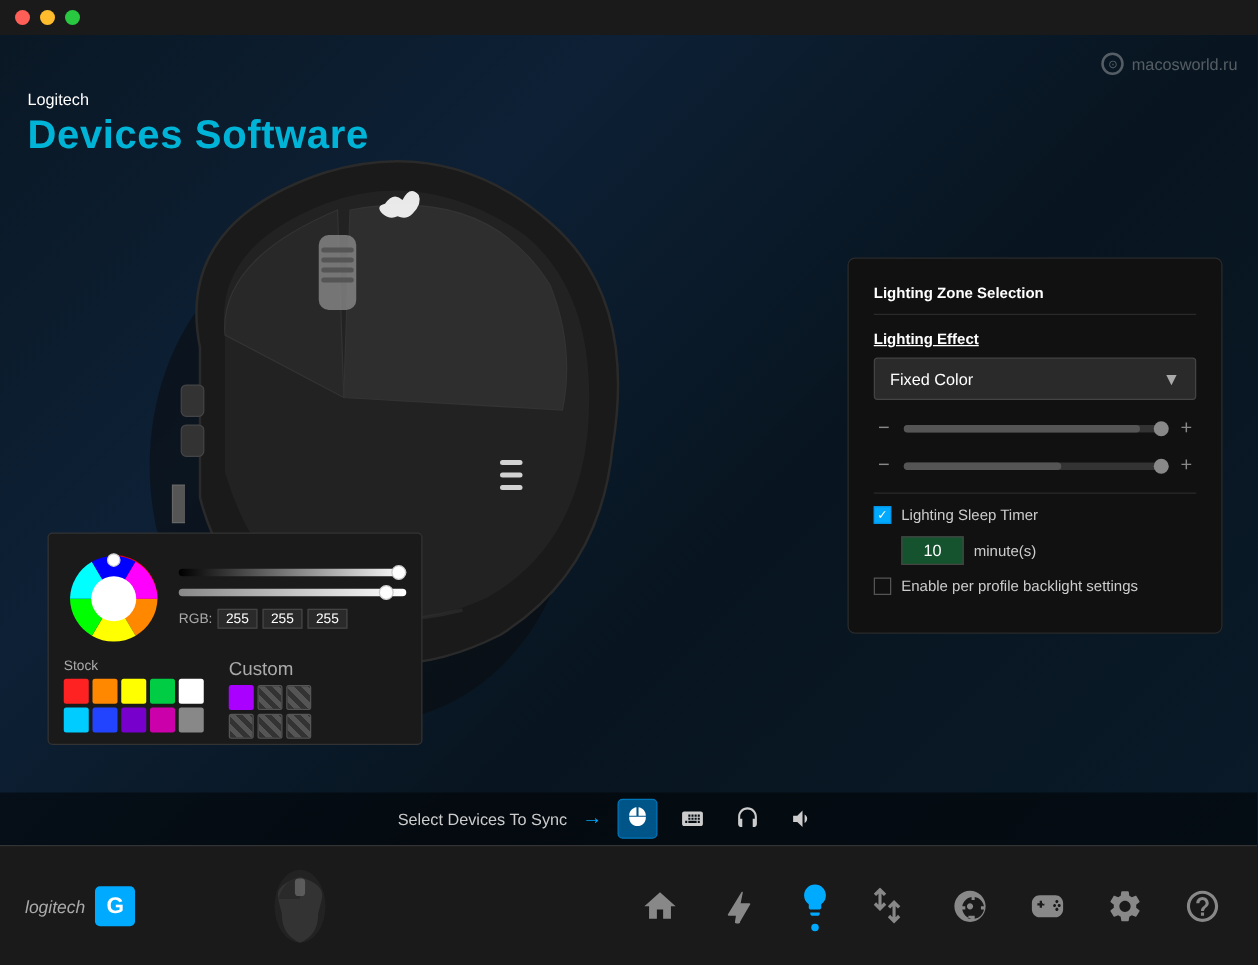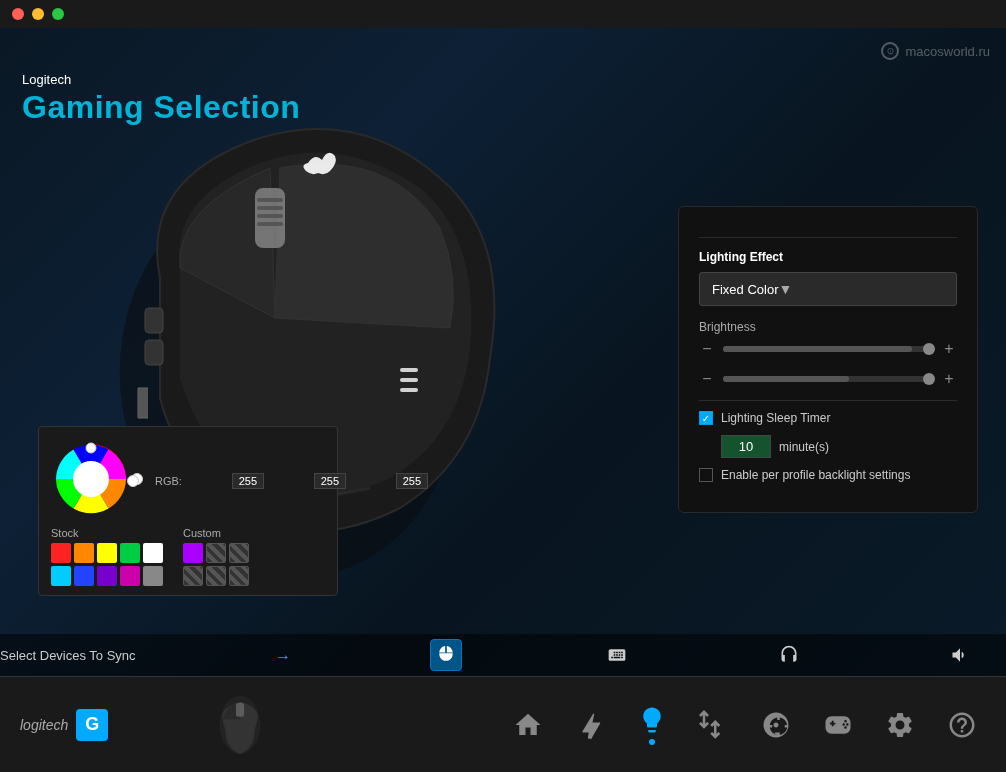--- a/index.html
+++ b/index.html
@@ -100,21 +100,21 @@
     .color-picker-top {
       display: flex;
       align-items: center;
       gap: 12px;
     }
 
     
     .sliders-area {
       flex: 1;
       display: flex;
-      flex-direction: row;
+      flex-direction: column;
       justify-content: center;
       gap: 6px;
     }
 
     .picker-slider {
       display: flex;
       align-items: center;
       gap: 6px;
     }
     .picker-slider-track {
@@ -145,21 +145,20 @@
     }
     .rgb-label { color: #aaa; }
     .rgb-input {
       width: 32px;
       background: #2a2a2a;
       border: 1px solid #444;
       color: #fff;
       font-size: 11px;
       text-align: center;
       padding: 1px 2px;
-      margin-left: 46px;
     }
     .swatch-label {
       font-size: 11px;
       color: #aaa;
       width: 48px;
     }
     .swatch {
       width: 20px;
       height: 20px;
       border-radius: 2px;
@@ -255,20 +254,21 @@
     }
     .dropdown {
       flex: 1;
       background: #2a2a2a;
       border: 1px solid #444;
       color: #fff;
       padding: 8px 12px;
       font-size: 13px;
       display: flex;
       align-items: center;
+      justify-content: space-between;
       cursor: pointer;
       border-radius: 3px;
     }
     .dropdown-arrow {
       color: #aaa;
       font-size: 14px;
     }
 
     
     .slider-row {
@@ -378,21 +378,21 @@
     
     .sync-bar {
       position: absolute;
       bottom: 0;
       left: 0;
       right: 0;
       height: 42px;
       background: rgba(0,0,0,0.5);
       display: flex;
       align-items: center;
-      justify-content: space-between;
+      justify-content: center;
       padding-right: 30px;
       gap: 12px;
     }
 
     .sync-text {
       color: #ccc;
       font-size: 13px;
     }
     .sync-arrow {
       color: #00aaff;
@@ -528,21 +528,21 @@
 
 <div class="main-area">
 
   <div class="watermark">
     <span class="watermark-icon">⊙</span>
     <span>macosworld.ru</span>
   </div>
 
   <div class="app-title">
     <div class="app-brand">Logitech</div>
-    <div class="app-name">Gaming Selection</div>
+    <div class="app-name">Devices Software</div>
   </div>
 
   <div class="mouse-visual">
     <svg width="500" height="500" viewBox="0 0 500 500" xmlns="http://www.w3.org/2000/svg">
 
       <ellipse cx="230" cy="300" rx="170" ry="200" fill="#0a0a0a" opacity="0.5" transform="rotate(-5,230,300)"></ellipse>
 
       <path d="M 100 200 Q 80 100 200 60 Q 300 30 380 100 Q 450 160 430 280 Q 420 380 340 430 Q 260 470 200 440 Q 120 400 100 320 Z" fill="#1a1a1a" stroke="#2a2a2a" stroke-width="2"></path>
 
       <path d="M 120 190 Q 110 120 200 85 Q 280 55 360 110 Q 420 160 410 270 Q 400 360 330 400 Q 265 430 210 410 Q 145 385 120 300 Z" fill="#222222"></path>
@@ -633,52 +633,52 @@
         </div>
         <div style="display:flex;gap:3px;">
           <div class="swatch" style="background:#00ccff;width:20px;height:20px;border-radius:2px;cursor:pointer;"></div>
           <div class="swatch" style="background:#2244ff;width:20px;height:20px;border-radius:2px;cursor:pointer;"></div>
           <div class="swatch" style="background:#7700cc;width:20px;height:20px;border-radius:2px;cursor:pointer;"></div>
           <div class="swatch" style="background:#cc00aa;width:20px;height:20px;border-radius:2px;cursor:pointer;"></div>
           <div class="swatch" style="background:#888;width:20px;height:20px;border-radius:2px;cursor:pointer;"></div>
         </div>
       </div>
       <div>
-        <div class="swatch-label" style="font-size:11px;color:#aaa;margin-bottom:4px;">Custom</div>
+        <div class="swatch-label" style="font-size:15px;color:#aaa;margin-bottom:4px;">Custom</div>
         <div style="display:flex;gap:3px;margin-bottom:3px;">
           <div class="swatch" style="background:#aa00ff;width:20px;height:20px;border-radius:2px;cursor:pointer;"></div>
           <div class="swatch-hatched" style="width:20px;height:20px;"></div>
           <div class="swatch-hatched" style="width:20px;height:20px;"></div>
         </div>
         <div style="display:flex;gap:3px;">
           <div class="swatch-hatched" style="width:20px;height:20px;"></div>
           <div class="swatch-hatched" style="width:20px;height:20px;"></div>
           <div class="swatch-hatched" style="width:20px;height:20px;"></div>
         </div>
       </div>
     </div>
   </div>
 
   <div class="lighting-panel">
 
+    <div class="section-label">Lighting Zone Selection</div>
 
 
     <div class="divider"></div>
 
-    <div class="section-label" style="margin-top:12px;">Lighting Effect</div>
+    <div class="section-label" style="margin-top:12px;text-decoration:underline;">Lighting Effect</div>
 
     <div class="dropdown-row">
       <div class="dropdown">
         <span>Fixed Color</span>
         <span class="dropdown-arrow">▼</span>
       </div>
     </div>
 
     <div class="slider-row">
-      <div class="slider-row-label">Brightness</div>
       <div class="slider-controls">
         <span class="slider-minus">−</span>
         <div class="slider-track">
           <div class="slider-fill slider-fill-bright">
             <div class="slider-thumb-dot"></div>
           </div>
         </div>
         <span class="slider-plus">+</span>
       </div>
     </div>

